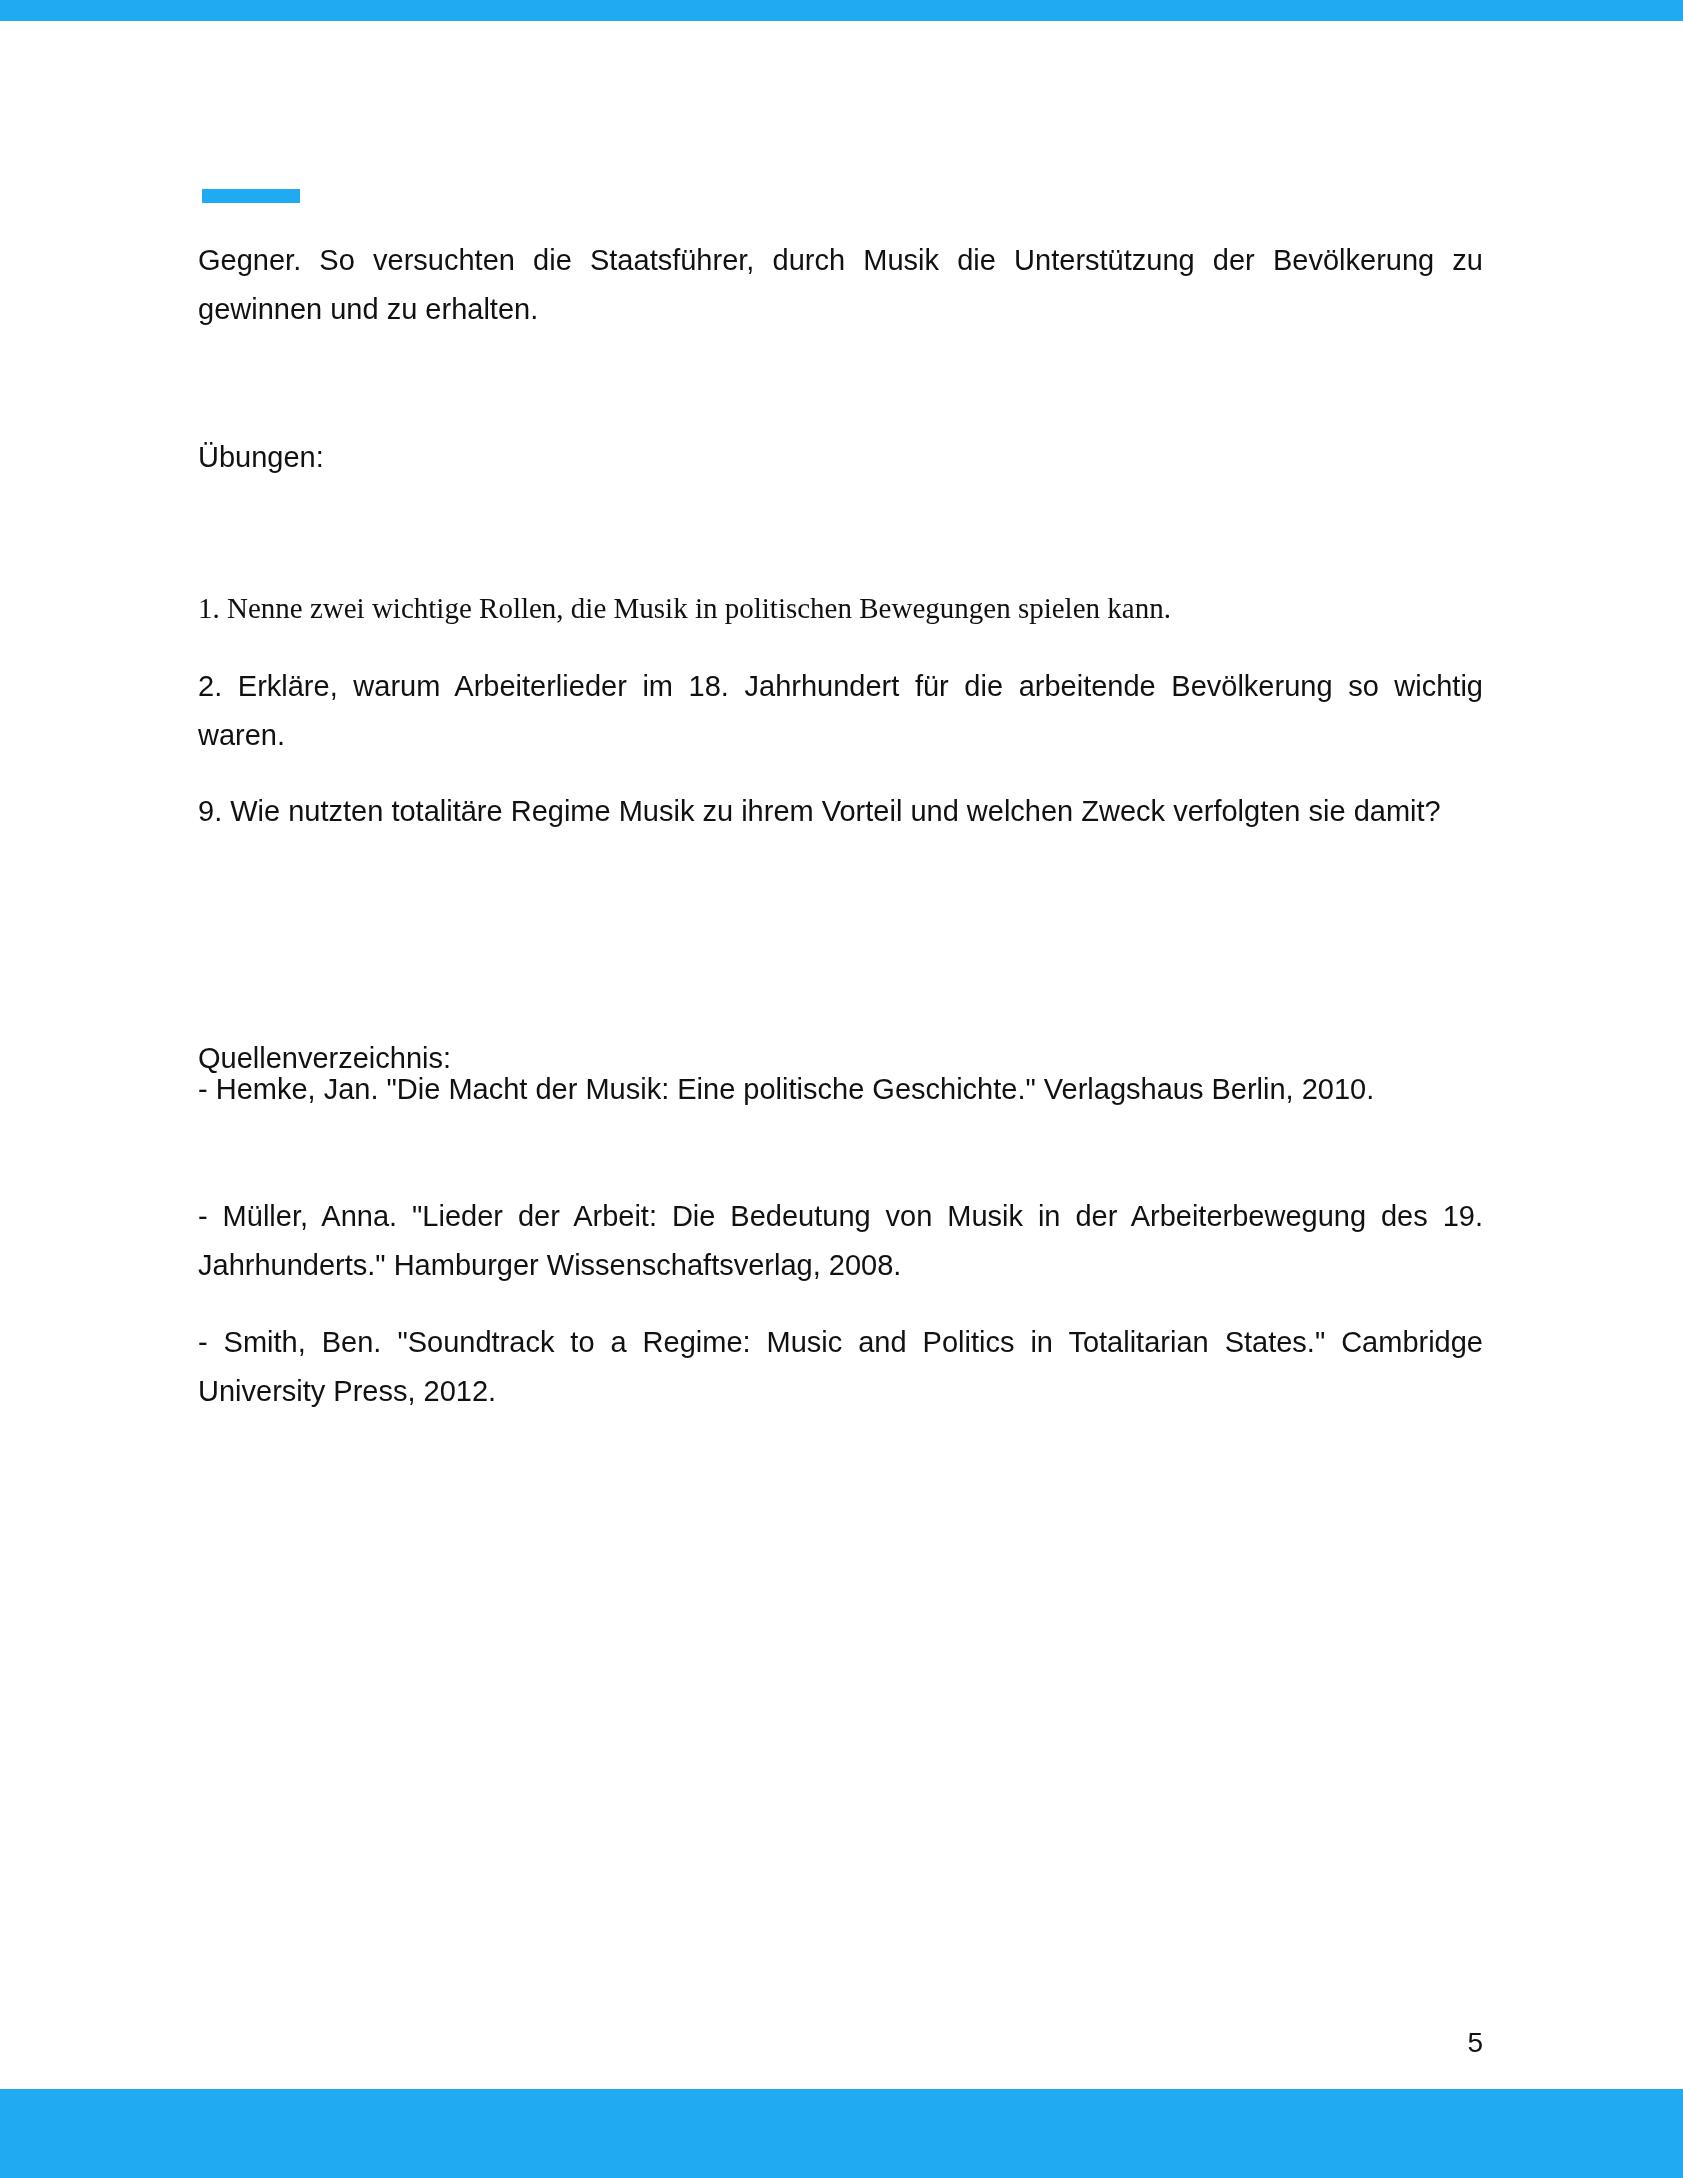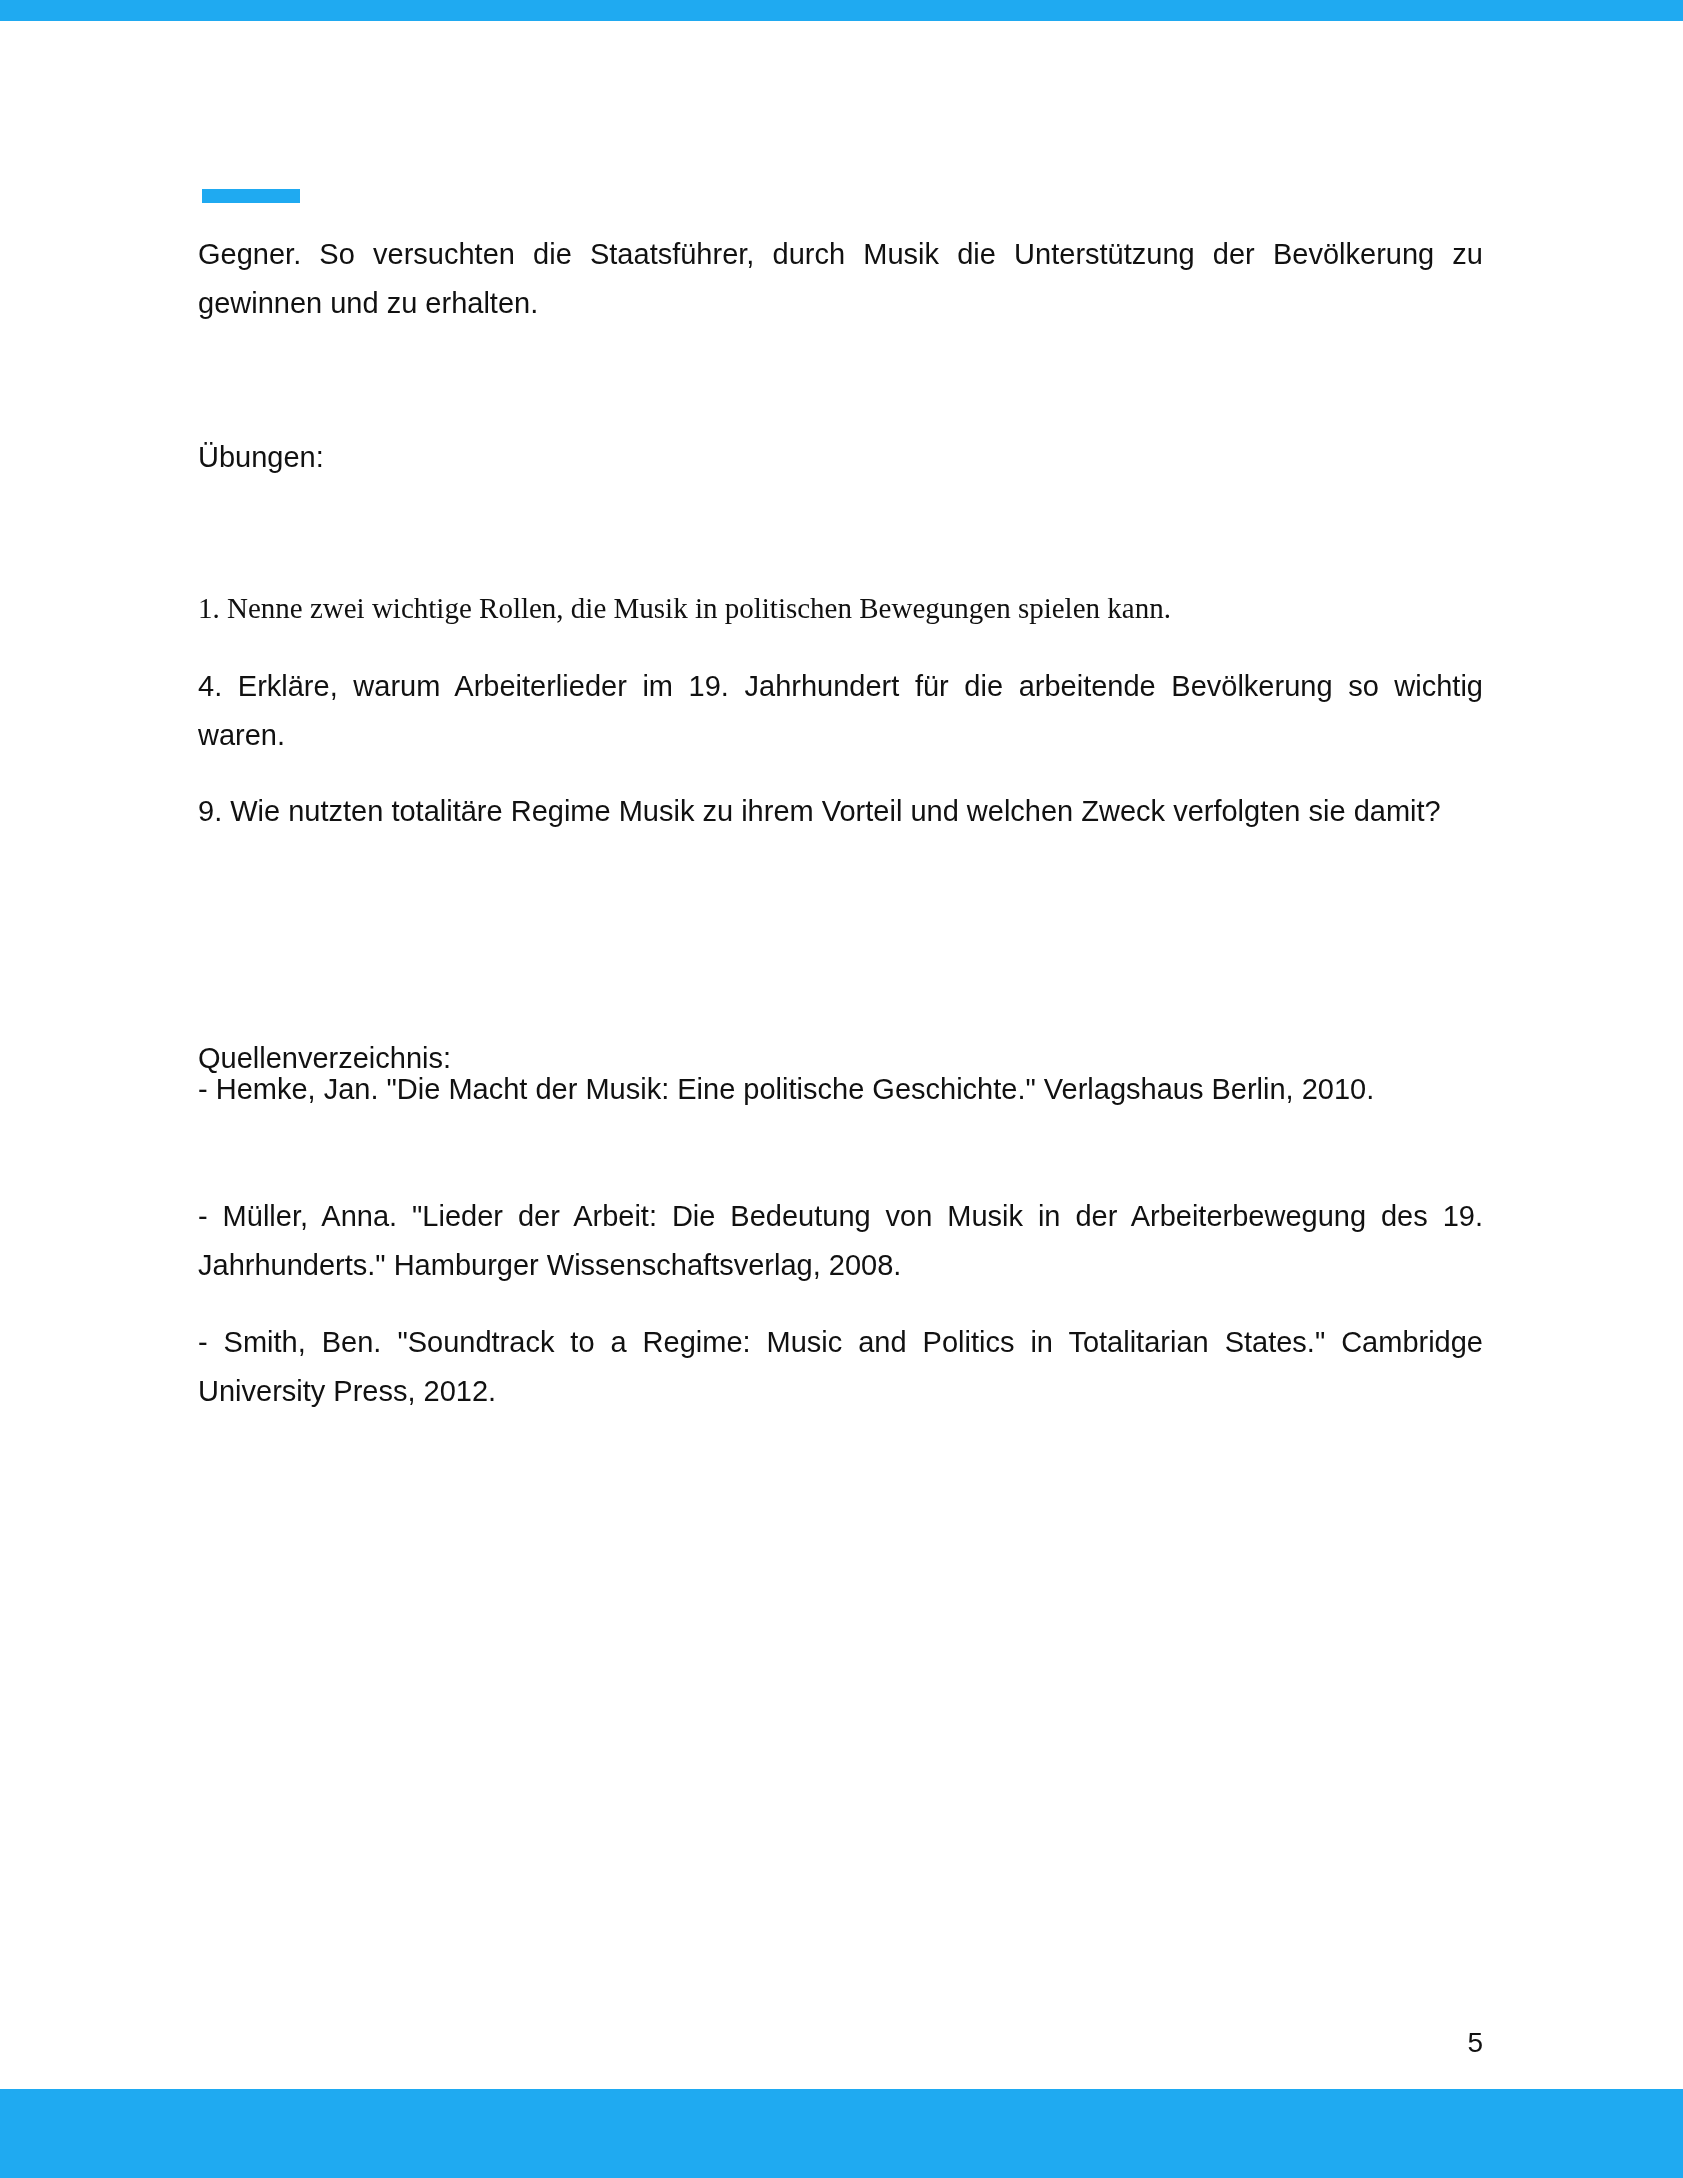--- a/index.html
+++ b/index.html
@@ -58,27 +58,27 @@
       text-align: right;
     }
   </style>
 </head>
 <body>
 
 <div class="top-bar"></div>
 
 <div class="accent-bar"></div>
 
-<p class="block last-left" style="top:230px;">Gegner. So versuchten die Staatsführer, durch Musik die Unterstützung der Bevölkerung zu gewinnen und zu erhalten.</p>
+<p class="block last-left" style="top:236px;">Gegner. So versuchten die Staatsführer, durch Musik die Unterstützung der Bevölkerung zu gewinnen und zu erhalten.</p>
 
 <p class="block heading" style="top:433px;">Übungen:</p>
 
 <p class="block last-left" style="top:584px;font-family:Liberation Serif, serif;">1. Nenne zwei wichtige Rollen, die Musik in politischen Bewegungen spielen kann.</p>
 
-<p class="block last-left" style="top:662px;">4. Erkläre, warum Arbeiterlieder im 19. Jahrhundert für die arbeitende Bevölkerung so wichtig waren.</p>
+<p class="block last-left" style="top:662px;">2. Erkläre, warum Arbeiterlieder im 18. Jahrhundert für die arbeitende Bevölkerung so wichtig waren.</p>
 
 <p class="block last-left" style="top:787px;">9. Wie nutzten totalitäre Regime Musik zu ihrem Vorteil und welchen Zweck verfolgten sie damit?</p>
 
 <p class="block heading" style="top:1034px;">Quellenverzeichnis:</p>
 
 <p class="block last-left" style="top:1065px;">- Hemke, Jan. "Die Macht der Musik: Eine politische Geschichte." Verlagshaus Berlin, 2010.</p>
 
 <p class="block last-left" style="top:1192px;">- Müller, Anna. "Lieder der Arbeit: Die Bedeutung von Musik in der Arbeiterbewegung des 19. Jahrhunderts." Hamburger Wissenschaftsverlag, 2008.</p>
 
 <p class="block last-left" style="top:1318px;">- Smith, Ben. "Soundtrack to a Regime: Music and Politics in Totalitarian States." Cambridge University Press, 2012.</p>

